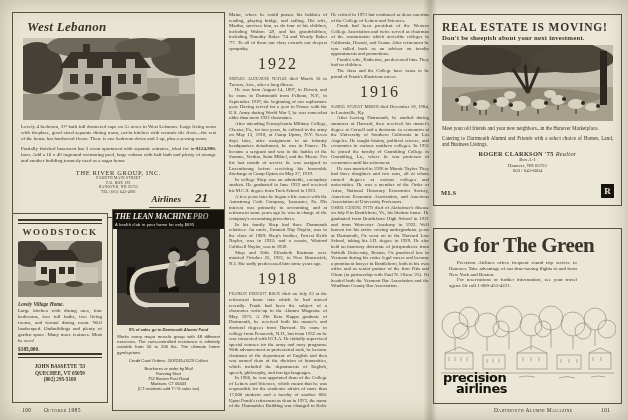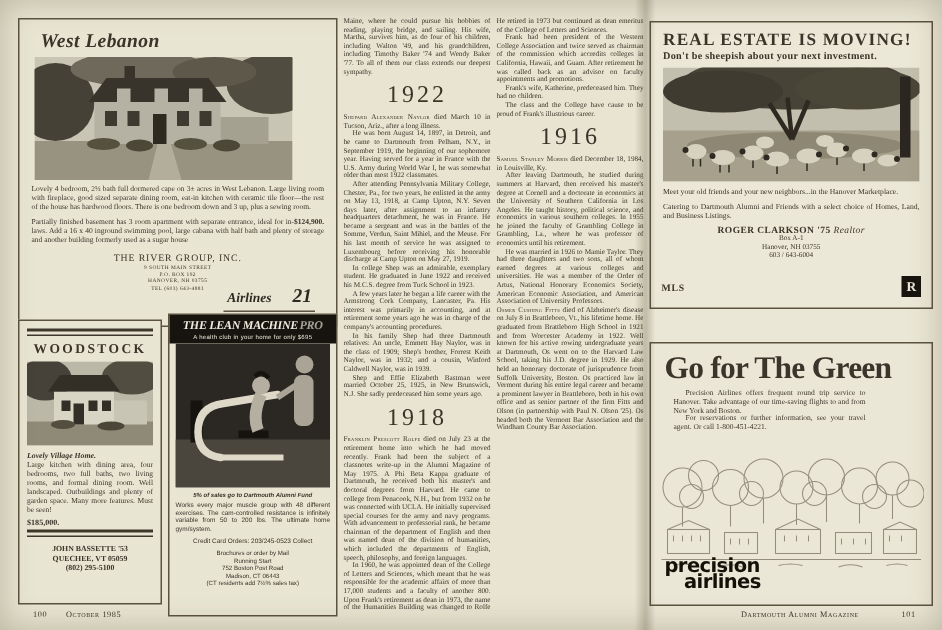--- a/index.html
+++ b/index.html
@@ -28,21 +28,21 @@
   .rules{border-top:2px solid #3e382c;border-bottom:1px solid #3e382c;height:2px;margin:1px 0 3px;}
   .ws-title{font-size:9px;font-weight:bold;letter-spacing:1.6px;text-align:center;margin:2px 0 4px;}
   .ws-photo{display:block;width:84px;height:56px;}
   .ws-lead{font-style:italic;font-weight:bold;font-size:5.2px;margin:4px 0 0;}
   .ws-p{font-size:5px;line-height:6px;text-align:justify;margin:1px 0 0;}
   .ws-price{font-weight:bold;font-size:5.4px;margin-top:2px;}
   .ws-contact{text-align:center;font-weight:bold;font-size:5.2px;line-height:6.6px;margin-top:5px;}
 
   
   .ad-lm{left:112px;top:209px;width:113px;height:202px;}
-  .lm-head{background:#17140f;color:#efebdd;text-align:center;padding:2px 2px 2px;}
+  .lm-head{background:#17140f;color:#efebdd;padding:2px 2px 2px;}
   .lm-brand{font-style:italic;font-weight:bold;font-size:8px;white-space:nowrap;letter-spacing:-.2px;}
   .lm-suffix{opacity:.65;margin-left:1px;}
   .lm-tagline{font-size:4px;margin-top:1px;font-family:"Liberation Sans",sans-serif;letter-spacing:.2px;}
   .lm-photo{display:block;width:103px;height:96px;margin:0 auto;}
   .lm-note{font-size:4px;font-style:italic;font-weight:bold;text-align:center;margin-top:2px;font-family:"Liberation Sans",sans-serif;}
   .lm-p{font-size:4.3px;line-height:5.2px;text-align:justify;margin:2px 4px 0;font-family:"Liberation Sans",sans-serif;}
   .lm-orders{font-size:4.3px;text-align:center;margin-top:3px;font-family:"Liberation Sans",sans-serif;}
   .lm-mail{font-size:4.1px;line-height:5px;text-align:center;margin-top:3px;font-family:"Liberation Sans",sans-serif;}
 
   

